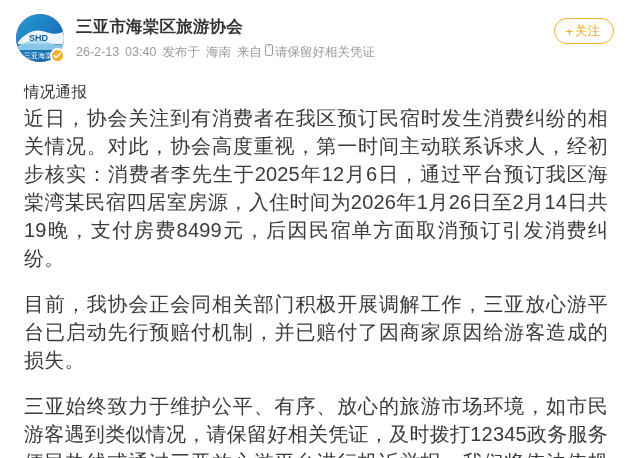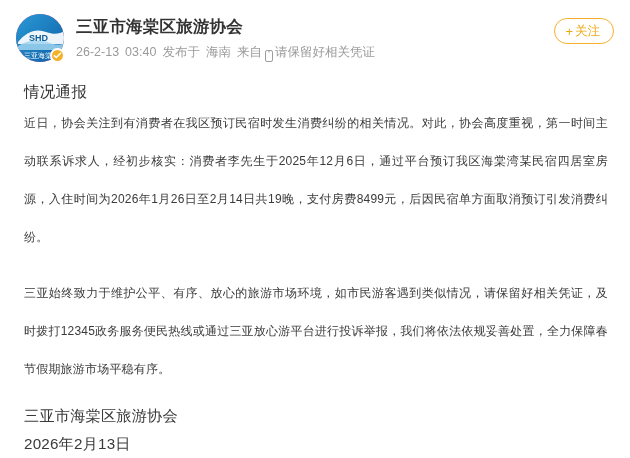--- a/index.html
+++ b/index.html
@@ -67,21 +67,21 @@
     color: #333333;
     line-height: 22px;
     letter-spacing: 0.2px;
   }
   .meta-line {
     margin-top: 6px;
     font-size: 12.5px;
     color: #9a9a9a;
     line-height: 18px;
     display: flex;
-    align-items: flex-end;
+    align-items: flex-start;
     flex-wrap: nowrap;
     white-space: nowrap;
   }
   .meta-line .sep { width: 6px; display: inline-block; }
   .phone-icon {
     display: inline-flex;
     align-items: center;
     margin: 0 2px 0 3px;
     position: relative;
     top: 1px;
@@ -116,23 +116,23 @@
   .post-body {
     padding: 18px 22px 0 24px;
   }
   .post-title {
     font-size: 15.5px;
     color: #333333;
     line-height: 24px;
     letter-spacing: 0.3px;
   }
   .para {
-    font-size: 12px;
+    font-size: 20px;
     color: #3a3a3a;
-    line-height: 38px;
+    line-height: 28px;
     margin: 0 0 18px 0;
     text-align: justify;
     text-justify: inter-ideograph;
     letter-spacing: 0.2px;
   }
   .para.last { margin-bottom: 14px; }
   .sign {
     font-size: 15.2px;
     color: #3a3a3a;
     line-height: 28px;
@@ -194,19 +194,20 @@
     <button class="follow-btn">
       <span class="plus">+</span>
       <span>关注</span>
     </button>
   </div>
 
   <div class="post-body">
     <div class="post-title">情况通报</div>
 
     <p class="para">近日，协会关注到有消费者在我区预订民宿时发生消费纠纷的相关情况。对此，协会高度重视，第一时间主动联系诉求人，经初步核实：消费者李先生于2025年12月6日，通过平台预订我区海棠湾某民宿四居室房源，入住时间为2026年1月26日至2月14日共19晚，支付房费8499元，后因民宿单方面取消预订引发消费纠纷。</p>
+    <p class="para">目前，我协会正会同相关部门积极开展调解工作，三亚放心游平台已启动先行预赔付机制，并已赔付了因商家原因给游客造成的损失。</p>
     <p class="para last">三亚始终致力于维护公平、有序、放心的旅游市场环境，如市民游客遇到类似情况，请保留好相关凭证，及时拨打12345政务服务便民热线或通过三亚放心游平台进行投诉举报，我们将依法依规妥善处置，全力保障春节假期旅游市场平稳有序。</p>
 
     <div class="sign">三亚市海棠区旅游协会</div>
     <div class="sign">2026年2月13日</div>
   </div>
 
 </div>
 
 </body></html>

